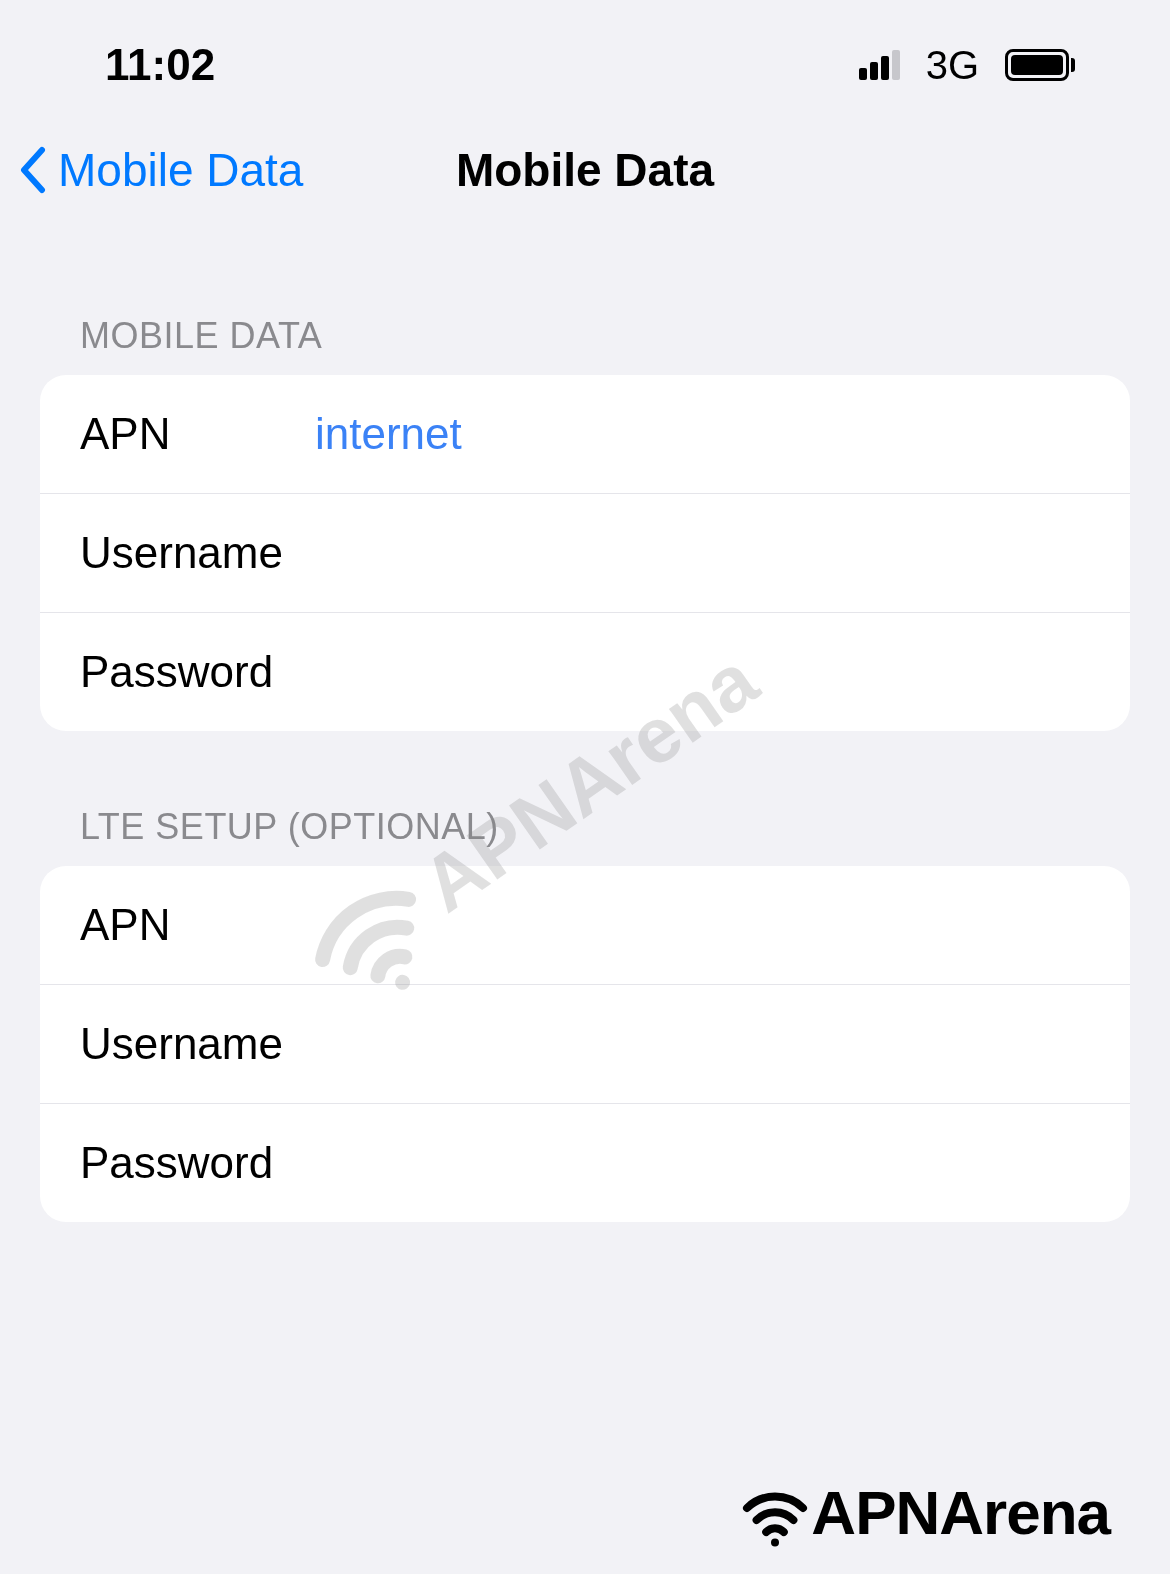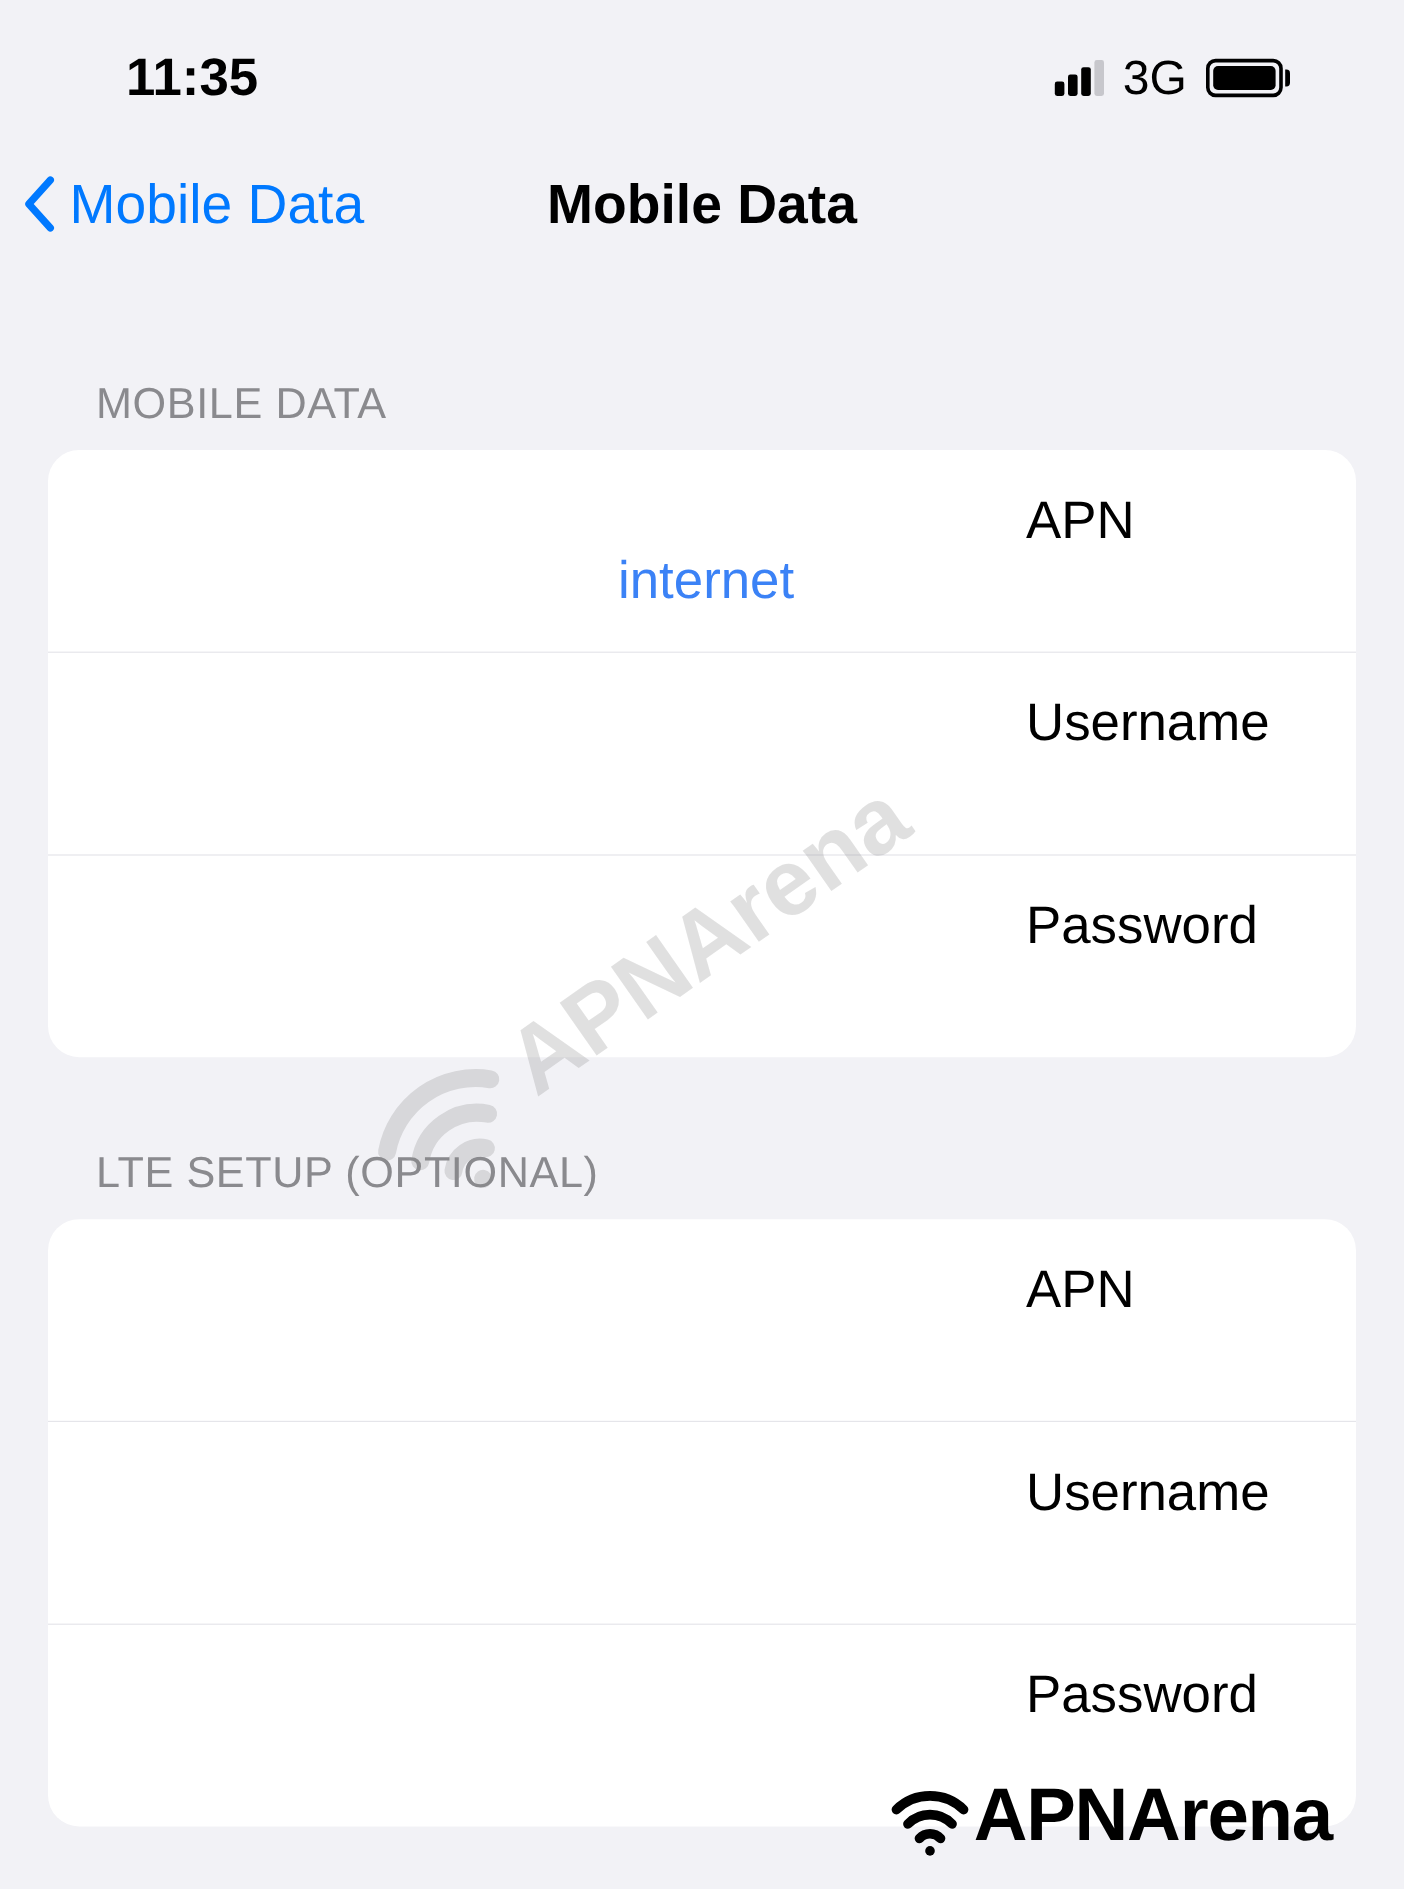--- a/index.html
+++ b/index.html
@@ -24,21 +24,21 @@
       padding: 40px 95px 30px 105px;
     }
     .status-time {
       font-size: 44px;
       font-weight: 700;
       color: #000;
     }
     .status-right {
       display: flex;
       align-items: center;
-      gap: 12px;
+      gap: 22px;
     }
     .signal-bars {
       display: flex;
       align-items: flex-end;
       gap: 3px;
     }
     .signal-bar {
       width: 8px;
       background: #000;
       border-radius: 2px;
@@ -126,24 +126,23 @@
     .section-header.second {
       margin-top: 75px;
     }
     .section-card {
       background: #fff;
       margin: 0 40px;
       border-radius: 26px;
     }
     .field-row {
       display: flex;
-      align-items: flex-end;
+      align-items: flex-start;
       padding: 34px 40px;
       border-bottom: 1px solid #e5e5ea;
-      flex-direction: column;
     }
     .field-row:last-child {
       border-bottom: none;
     }
     .field-label {
       width: 235px;
       font-size: 44px;
       font-weight: 400;
       color: #000;
       flex-shrink: 0;
@@ -198,21 +197,21 @@
       font-size: 62px;
       font-weight: 800;
       color: #000;
       letter-spacing: -1px;
     }
   </style>
 </head>
 <body>
 
 <div class="status-bar">
-  <div class="status-time">11:35</div>
+  <div class="status-time">11:02</div>
   <div class="status-right">
     <div class="signal-bars">
       <div class="signal-bar b1"></div>
       <div class="signal-bar b2"></div>
       <div class="signal-bar b3"></div>
       <div class="signal-bar b4"></div>
     </div>
     <div class="network-type">3G</div>
     <div class="battery">
       <div class="battery-body">

